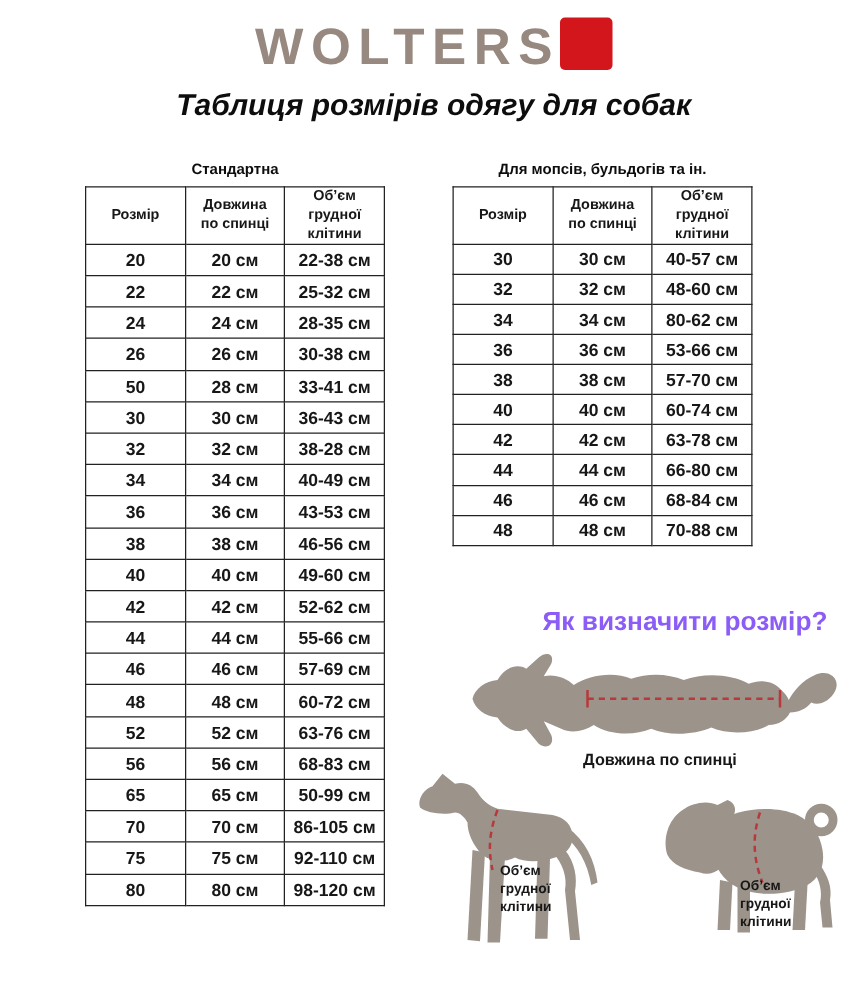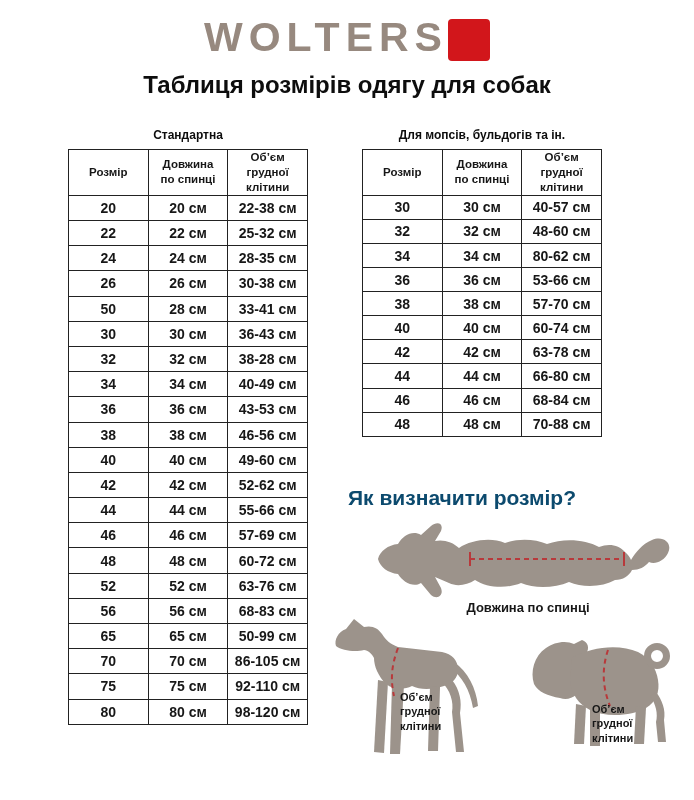--- a/index.html
+++ b/index.html
@@ -1,39 +1,39 @@
 <!DOCTYPE html>
 <html style="--accent-color: #d2161b; --logo-color: #97897f; --silhouette-color: #9c938b; --measure-color: #b8393b; --border-color: #222222;"><head>
 <meta charset="utf-8">
 <style>
   * { margin:0; padding:0; box-sizing:border-box; }
   html,body { background:#ffffff; }
   body { font-family:"Liberation Sans", sans-serif; color:#171717; }
   .page { position:relative; width:694px; height:800px; background:#fff; overflow:hidden; margin:0 auto; }
 
-  .logo-row { position:absolute; top:14px; left:0; width:100%; display:flex; justify-content:center; align-items:flex-end; }
+  .logo-row { position:absolute; top:14px; left:0; width:100%; display:flex; justify-content:center; align-items:flex-start; }
   .logo-text { font-size:41px; font-weight:bold; letter-spacing:6px; color:var(--logo-color,#97897f); }
   .logo-square { width:42px; height:42px; background:var(--accent-color,#d2161b); border-radius:4px; }
 
-  .page-title { position:absolute; top:71px; left:0; width:100%; text-align:center; font-size:24px; font-weight:bold; color:#0d0d0d; }
+  .page-title { position:absolute; top:71px; left:0; width:100%; text-align:center; font-size:24px; font-weight:bold; color:#0d0d0d;font-style:italic; }
 
   .col { position:absolute; top:128px; }
   .col-left  { left:68px;  width:240px; }
   .col-right { left:362px; width:240px; }
   .table-title { text-align:center; font-size:12px; font-weight:bold; margin-bottom:7px; white-space:nowrap; color:#0d0d0d; }
 
   table.size-table { border-collapse:collapse; width:100%; table-layout:fixed; }
   .size-table th, .size-table td {
     border:1.5px solid var(--border-color,#222); text-align:center; vertical-align:middle; color:#171717;
   }
   .size-table th { font-size:11.5px; font-weight:bold; line-height:1.3; height:42px; padding:0 8px; }
   .size-table td { font-size:14px; font-weight:bold; height:25.2px; }
   .col-right .size-table td { height:24.1px; }
 
-  .guide-title { position:absolute; left:348px; top:486px; width:314px; text-align:left; font-size:21px; font-weight:bold; color:#0c4a6e; }
+  .guide-title { position:absolute; left:348px; top:486px; width:314px; text-align:right; font-size:21px; font-weight:bold; color:#8b5cf6; }
 
   .svg-abs { position:absolute; }
   .svg-top-dog { left:372px; top:520px; }
   .back-label  { position:absolute; left:372px; top:600px; width:312px; text-align:center; font-size:13px; font-weight:bold; }
   .svg-dog1 { left:328px; top:618px; }
   .svg-dog2 { left:528px; top:634px; }
   .chest-label { position:absolute; font-size:11px; font-weight:bold; line-height:1.3; color:#171717; }
   .chest-label-1 { left:400px; top:690px; width:52px; }
   .chest-label-2 { left:592px; top:702px; width:52px; }
 

